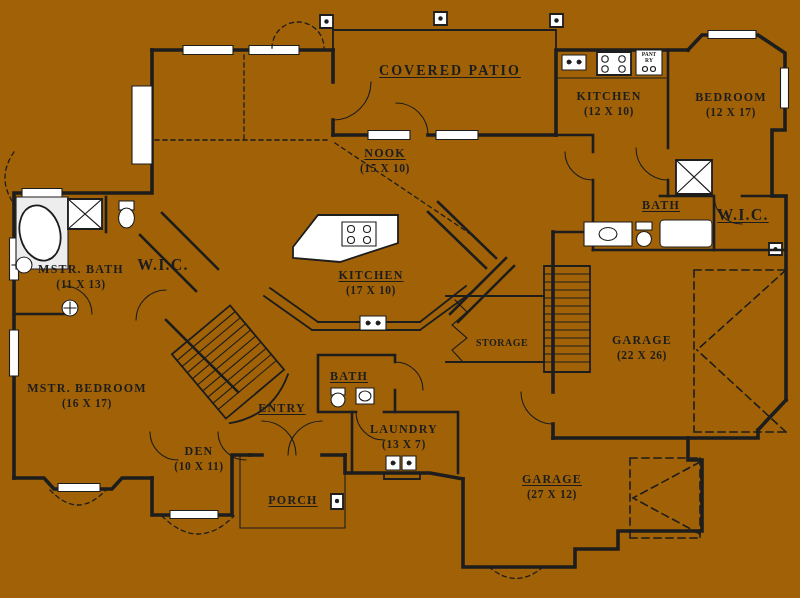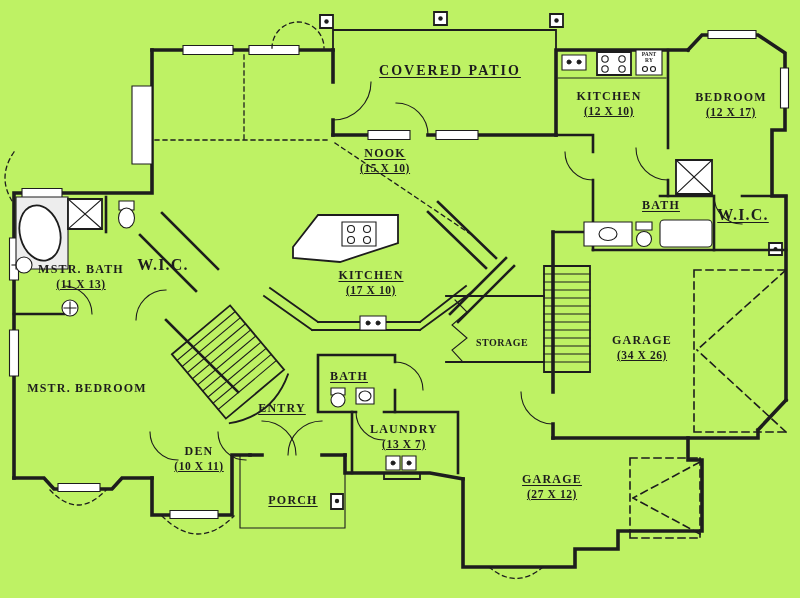--- a/index.html
+++ b/index.html
@@ -1,32 +1,32 @@
 <!DOCTYPE html>
 <html><head>
 <meta charset="utf-8">
 <style>
   html,body{margin:0;padding:0;background:#ffffff;}
-  #plan{position:relative;width:800px;height:598px;background:#bef264;overflow:hidden;
+  #plan{position:relative;width:800px;height:598px;background:#a16207;overflow:hidden;
         font-family:"Liberation Serif",serif;}
   #plan svg{position:absolute;left:0;top:0;}
   svg *{vector-effect:non-scaling-stroke;}
   .st{stroke:#1d1d1d;fill:none;stroke-linecap:square;}
   .w4{stroke-width:3.6;}
   .w3{stroke-width:2.6;}
   .w2{stroke-width:1.8;}
   .w1{stroke-width:1.1;}
   .wf{fill:#ffffff;}
   .plat{fill:#ededed;}
   .dsh{stroke-dasharray:7 5;stroke-width:1.6;}
   .dshd{stroke-dasharray:4 4;stroke-width:1.3;}
   .lbl{position:absolute;transform:translate(-50%,0);text-align:center;color:#1d1d1d;
        font-weight:700;white-space:nowrap;z-index:5;}
   .lbl .nm{display:block;font-size:12px;letter-spacing:1.2px;line-height:1.15;}
-  .lbl .dm{display:block;font-size:11.5px;letter-spacing:0.6px;line-height:1.3;text-decoration:underline;}
+  .lbl .dm{display:block;font-size:11.5px;letter-spacing:0.6px;line-height:1.3;}
   .lbl.u .nm{text-decoration:underline;text-underline-offset:2px;}
   .lbl.big .nm{font-size:14px;letter-spacing:2px;}
   .lbl.sm .nm{font-size:16px;}
   .lbl.tiny .nm{font-size:10px;letter-spacing:0.5px;}
   .lbl.micro{transform:translate(-50%,0);width:15px;}
   .lbl.micro .nm{font-size:5.5px;letter-spacing:0;white-space:normal;word-break:break-all;line-height:1;}
 </style>
 </head>
 <body>
 
@@ -267,20 +267,21 @@
 </div>
 <div class="lbl" style="left:81px;top:263px">
   <span class="nm">MSTR. BATH</span>
   <span class="dm">(11 X 13)</span>
 </div>
 <div class="lbl sm" style="left:163px;top:256px">
   <span class="nm">W.I.C.</span>
 </div>
 <div class="lbl" style="left:87px;top:382px">
   <span class="nm">MSTR. BEDROOM</span>
+  <span class="dm">(16 X 17)</span>
 </div>
 <div class="lbl" style="left:199px;top:445px">
   <span class="nm">DEN</span>
   <span class="dm">(10 X 11)</span>
 </div>
 <div class="lbl u" style="left:282px;top:402px">
   <span class="nm">ENTRY</span>
 </div>
 <div class="lbl u" style="left:293px;top:494px">
   <span class="nm">PORCH</span>
@@ -293,19 +294,19 @@
   <span class="dm">(13 X 7)</span>
 </div>
 <div class="lbl tiny" style="left:502px;top:337px">
   <span class="nm">STORAGE</span>
 </div>
 <div class="lbl micro" style="left:649px;top:52px">
   <span class="nm">PANTRY</span>
 </div>
 <div class="lbl" style="left:642px;top:334px">
   <span class="nm">GARAGE</span>
-  <span class="dm">(34 X 26)</span>
+  <span class="dm">(22 X 26)</span>
 </div>
 <div class="lbl u" style="left:552px;top:473px">
   <span class="nm">GARAGE</span>
   <span class="dm">(27 X 12)</span>
 </div>
 </div>
 
 </body></html>

